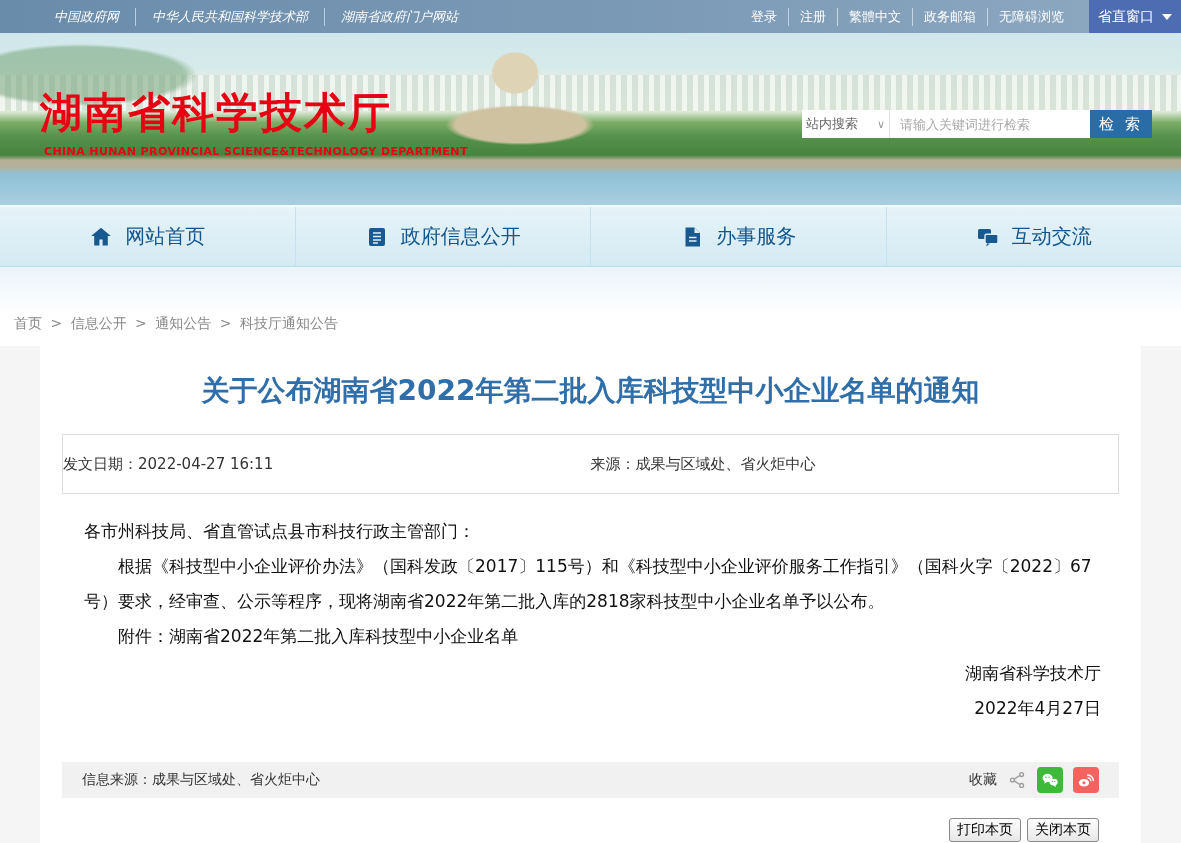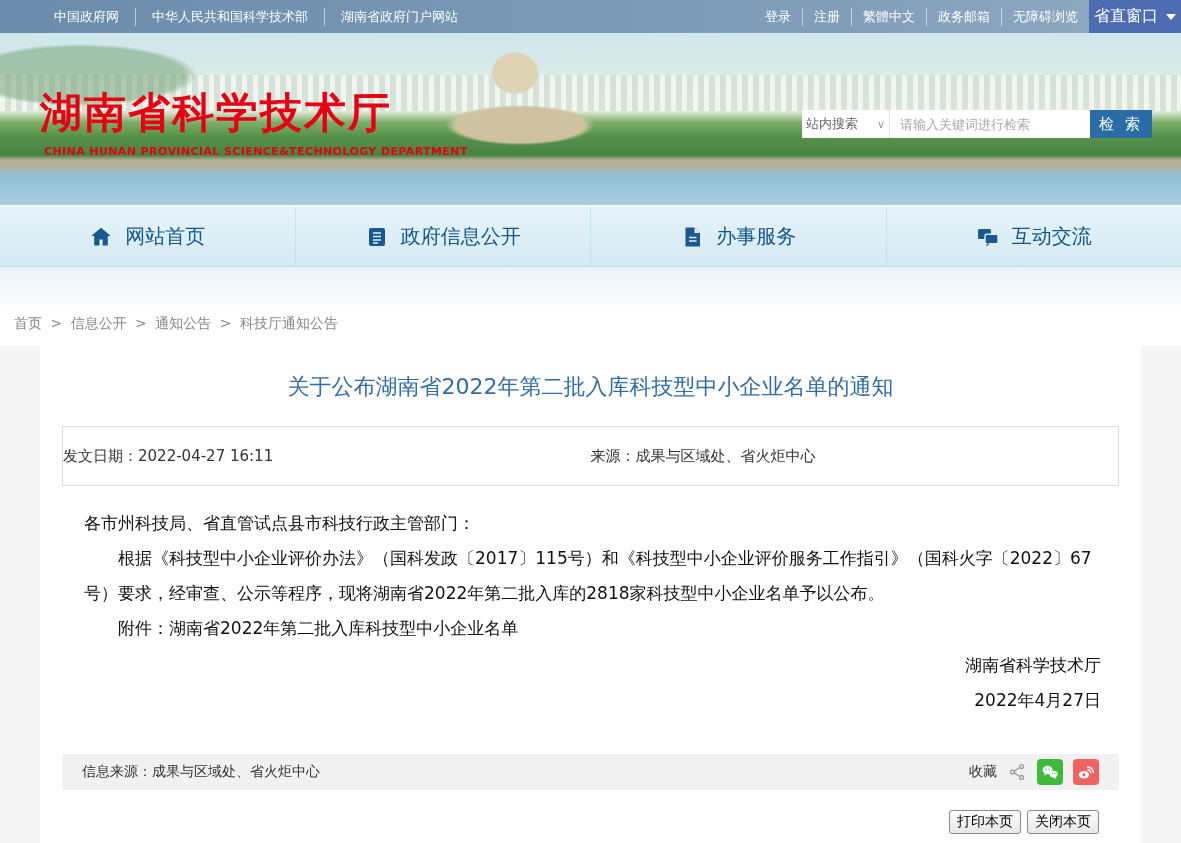--- a/index.html
+++ b/index.html
@@ -3,28 +3,28 @@
 <meta charset="utf-8">
 <style>
   * { margin:0; padding:0; box-sizing:border-box; }
   html,body { width:1181px; height:843px; overflow:hidden;
     font-family:"DejaVu Sans","Liberation Sans",sans-serif; background:#f5f5f5; }
 
   
   .topbar { height:33px; background:linear-gradient(90deg,#6a8cab 0%,#7b9ab6 55%,#8fa9c1 100%);
     display:flex; align-items:center; color:#fff; font-size:13px; }
   .topbar ul { list-style:none; display:flex; align-items:center; height:100%; }
-  .links-left { padding-left:38px; }
+  .links-left { padding-left:38px;font-style:italic; }
   .links-left li { padding:0 16px; cursor:pointer; }
   .links-left li + li { border-left:1px solid rgba(255,255,255,.55); }
   .topbar-right { margin-left:auto; display:flex; align-items:center; height:100%; }
   .links-right li { padding:0 11px; cursor:pointer; }
   .links-right li + li { border-left:1px solid rgba(255,255,255,.55); }
-  .gov-dropdown { width:92px; height:100%; background:#4e6cb2;
-    display:flex; align-items:center; justify-content:center; gap:8px; font-size:16px; cursor:pointer; }
+  .gov-dropdown { width:92px; height:100%; margin-left:14px; background:#4e6cb2;
+    display:flex; align-items:center; justify-content:center; gap:8px; font-size:14px; cursor:pointer; }
   .tri-down { width:0; height:0; border-left:5px solid transparent; border-right:5px solid transparent;
     border-top:6px solid #fff; display:inline-block; }
 
   
   .banner { position:relative; height:172px;
     background-image:
       radial-gradient(ellipse 38px 34px at 515px 40px, #ded3b4 0 58%, rgba(222,211,180,0) 63%),
       radial-gradient(ellipse 118px 32px at 520px 92px, #cfc2a0 0 55%, rgba(207,194,160,0) 63%),
       radial-gradient(ellipse 180px 48px at 80px 42px, rgba(118,164,122,.55) 0 58%, rgba(118,164,122,0) 65%),
       repeating-linear-gradient(90deg, rgba(255,255,255,.45) 0 5px, rgba(188,205,196,.35) 5px 11px),
@@ -57,21 +57,21 @@
 
   
   .crumb-zone { height:79px; background:linear-gradient(180deg,#eaf4fa 0%,#ffffff 60%);
     padding:48px 0 0 14px; font-size:14px; color:#888; }
   .crumb-zone span { margin-right:4px; }
   .crumb-link { cursor:pointer; }
 
   
   .main { height:497px; background:#f5f5f5; }
   .card { margin:0 40px; height:100%; background:#fff; padding:0 22px; }
-  .art-title { padding-top:26px; text-align:center; font-size:22px; font-weight:normal; color:#2f6ea8; }
+  .art-title { padding-top:26px; text-align:center; font-size:28px; font-weight:bold; color:#2f6ea8; }
   .metabox { margin-top:24px; height:60px; border:1px solid #dcdcdc; display:flex;
     align-items:center; font-size:15px; color:#333; }
   .meta-cell { flex:1; text-align:left; }
   .art-body { margin:20px 22px 0; font-size:17px; color:#111; line-height:35px; }
   .indent { text-indent:2em; }
   .signature { text-align:right; padding-right:18px; font-size:17px; line-height:35px; margin-top:2px; color:#111; }
   .infobar { margin-top:36px; height:36px; background:#f1f1f1; display:flex; align-items:center;
     justify-content:space-between; padding:0 20px; font-size:14px; color:#333; }
   .share-group { display:flex; align-items:center; gap:10px; }
   .fav { cursor:pointer; }

